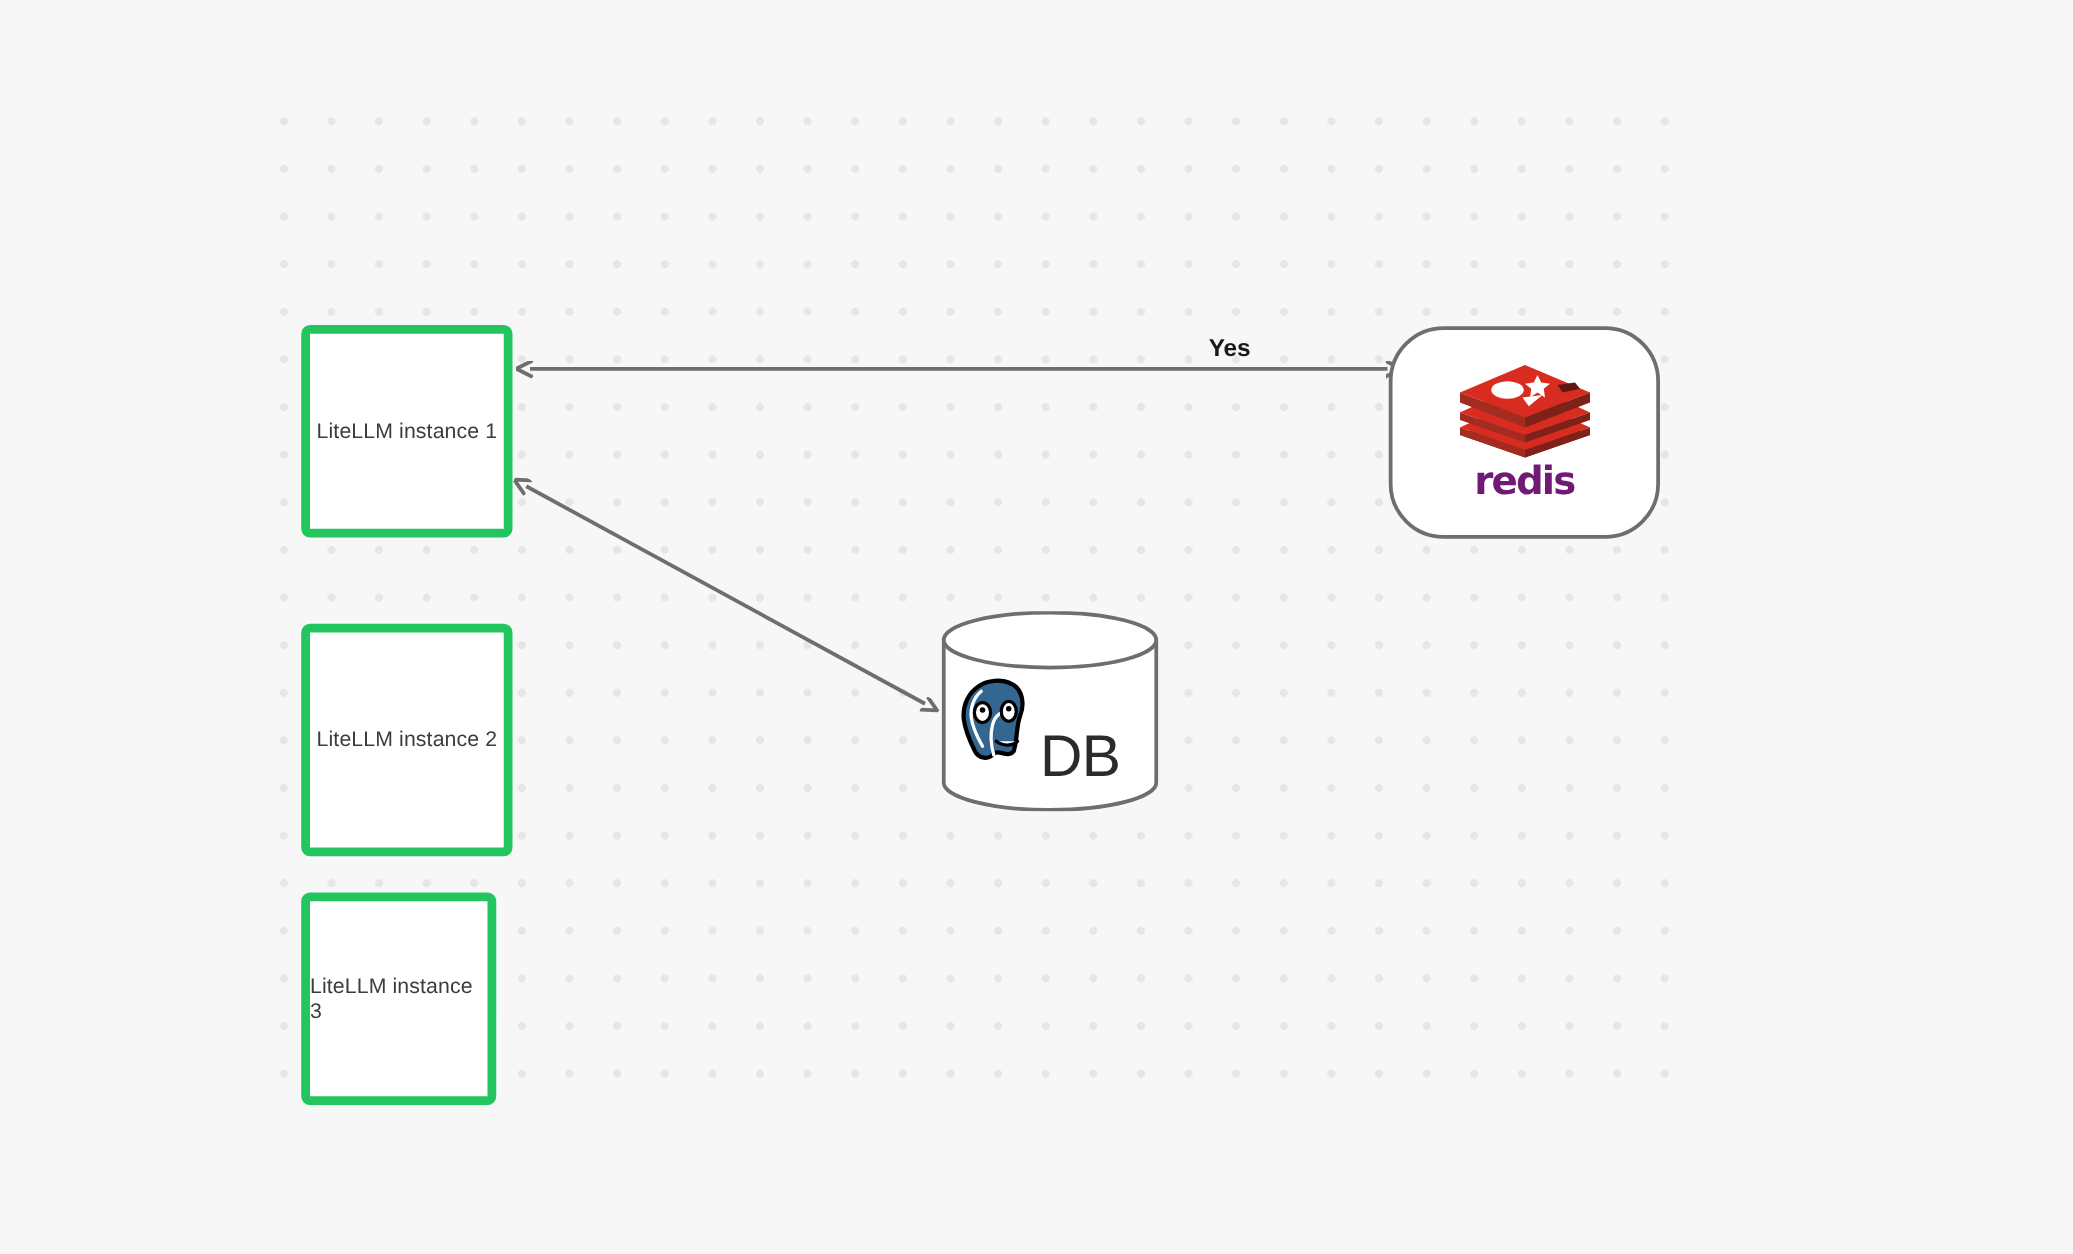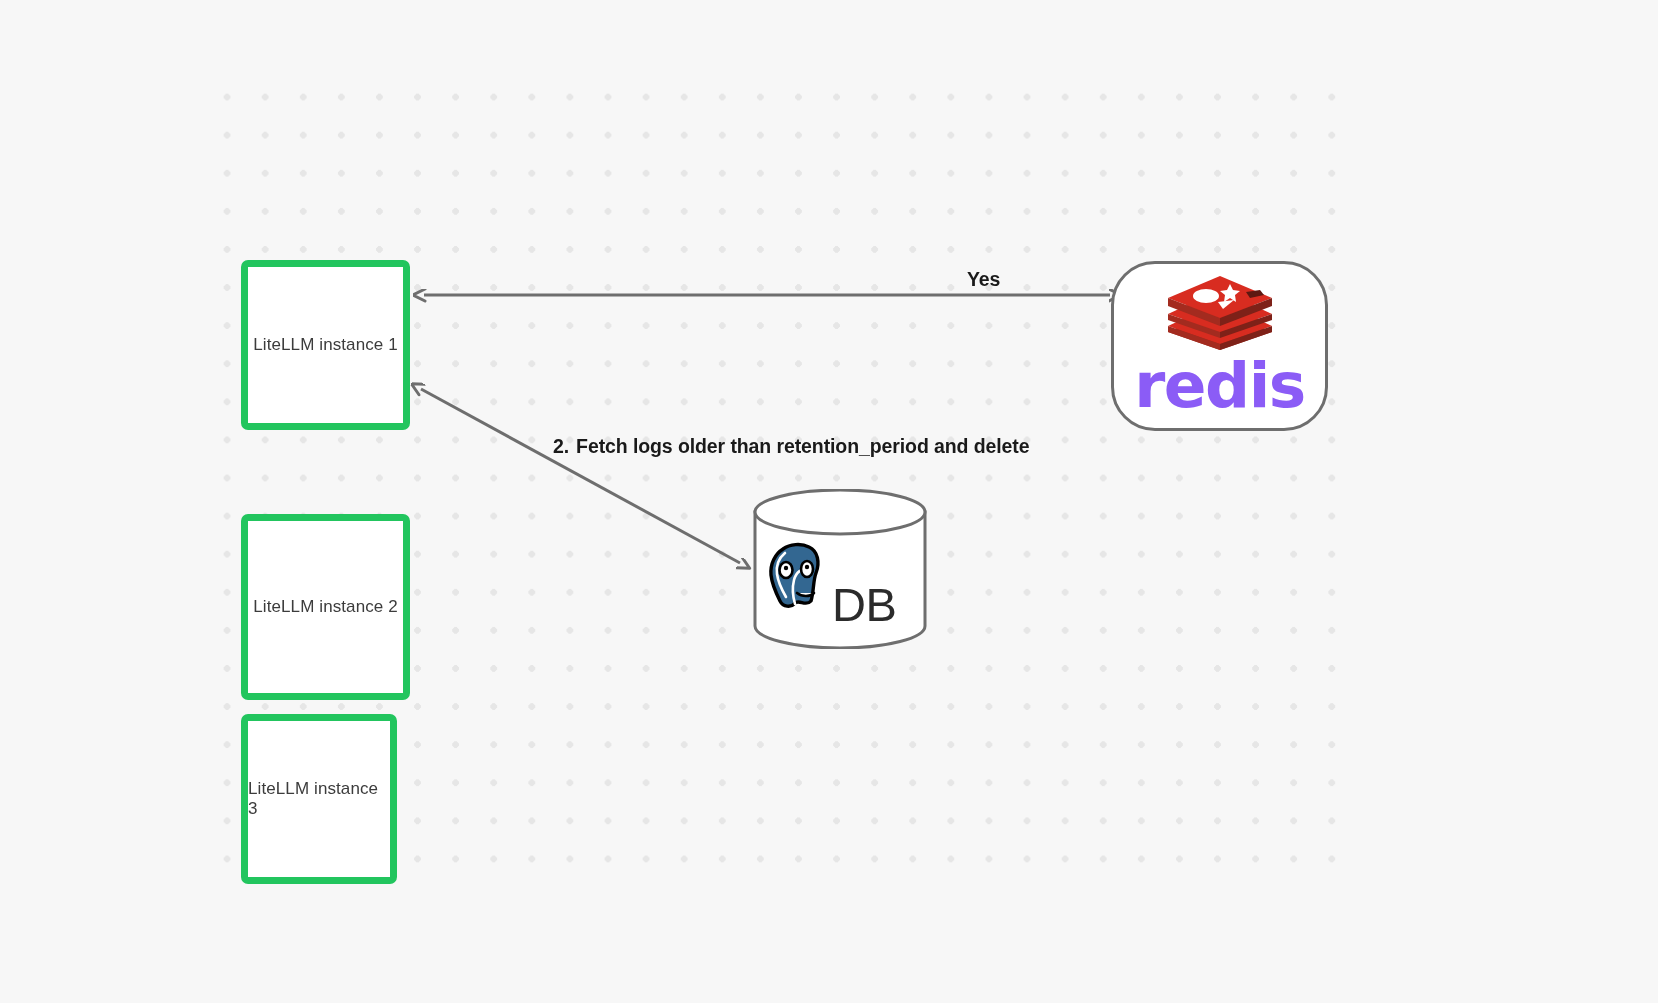--- a/index.html
+++ b/index.html
@@ -73,23 +73,23 @@
     top: 0;
     width: 1658px;
     height: 1003px;
     pointer-events: none;
   }
   .db-cylinder {
     position: absolute;
   }
   .redis-wordmark {
     font-family: "DejaVu Sans", sans-serif;
-    font-size: 63px;
+    font-size: 31px;
     font-weight: bold;
-    color: #8b5cf6;
+    color: #701a75;
     letter-spacing: -1.5px;
     line-height: 1;
     margin-top: 2px;
   }
   .db-text {
     position: absolute;
     font-family: "Liberation Sans", sans-serif;
     font-size: 47px;
     color: #2b2b2b;
     letter-spacing: -0.5px;
@@ -119,21 +119,21 @@
 
     <g>
       <line x1="421" y1="389" x2="740" y2="563" stroke="#6e6e6e" stroke-width="3" marker-start="url(#arrow-l)" marker-end="url(#arrow-r)"></line>
     </g>
   </svg>
 
   <div class="node-box" style="left:241px; top:260px; width:169px; height:170px;">
     <span class="node-label">LiteLLM instance 1</span>
   </div>
 
-  <div class="node-box" style="left:241px; top:514px; width:169px; height:186px;">
+  <div class="node-box" style="left:241px; top:499px; width:169px; height:186px;">
     <span class="node-label">LiteLLM instance 2</span>
   </div>
 
   <div class="node-box" style="left:241px; top:714px; width:156px; height:170px;">
     <span class="node-label">LiteLLM instance 3</span>
   </div>
 
   <div class="redis-node" style="left:1111px; top:261px; width:217px; height:170px;">
 
     <span style="display:block;line-height:0;">
@@ -182,17 +182,14 @@
         </g>
       </svg>
     </span>
 
     <span class="db-text" style="left:80px; top:60px;">DB</span>
   </div>
 
 
   <div class="edge-label" style="left:967px; top:268px;">Yes</div>
 
-  <div class="edge-label" style="left:553px; top:435px;">
-    <span class="edge-num">2.</span><span>Fetch logs older than retention_period and delete</span>
-  </div>
 
 </div>
 
 </body></html>

